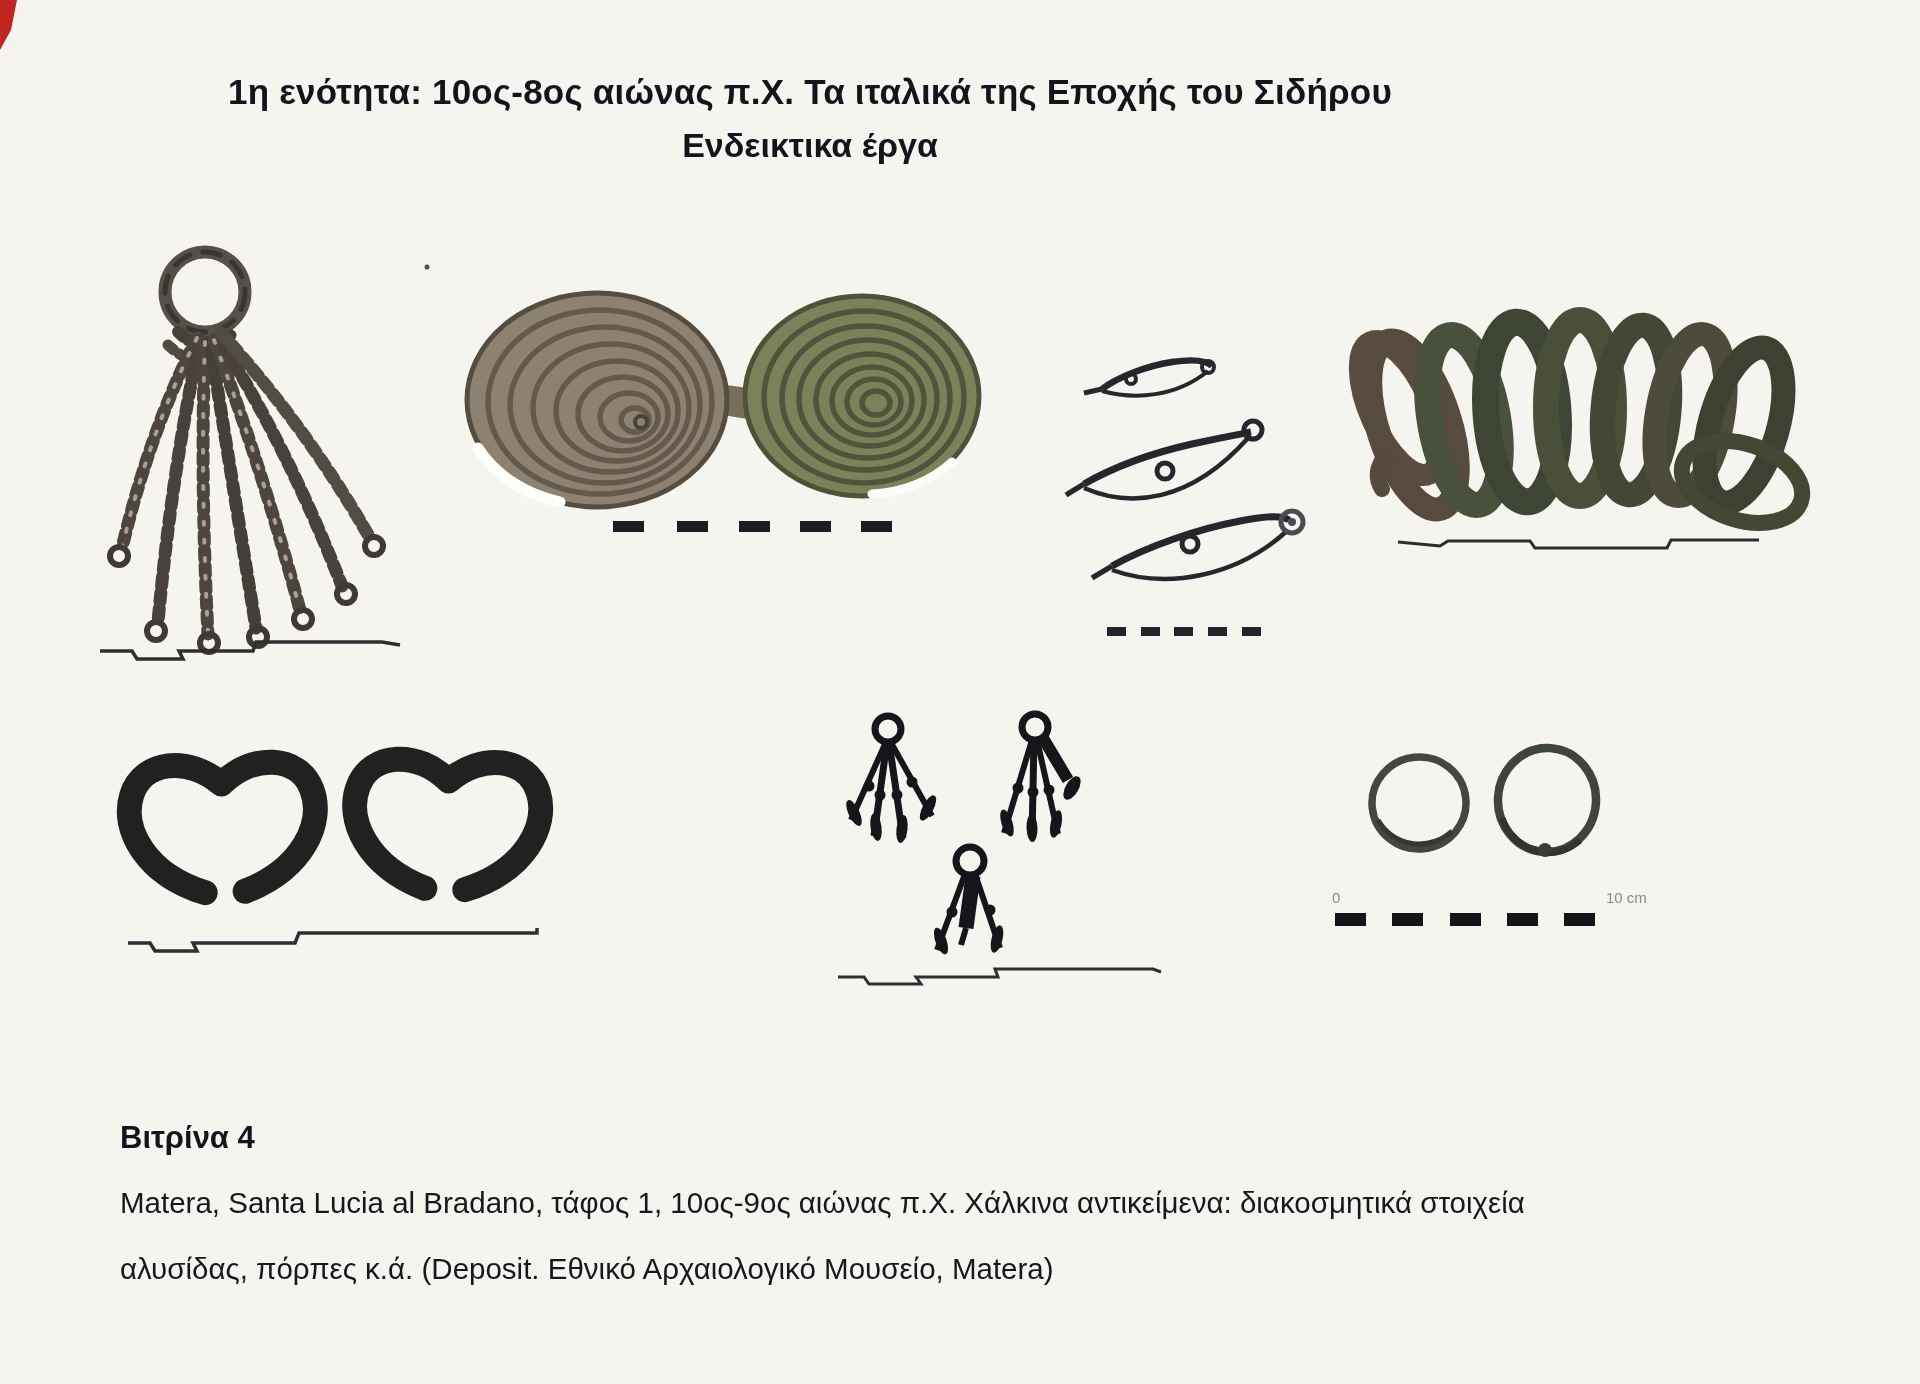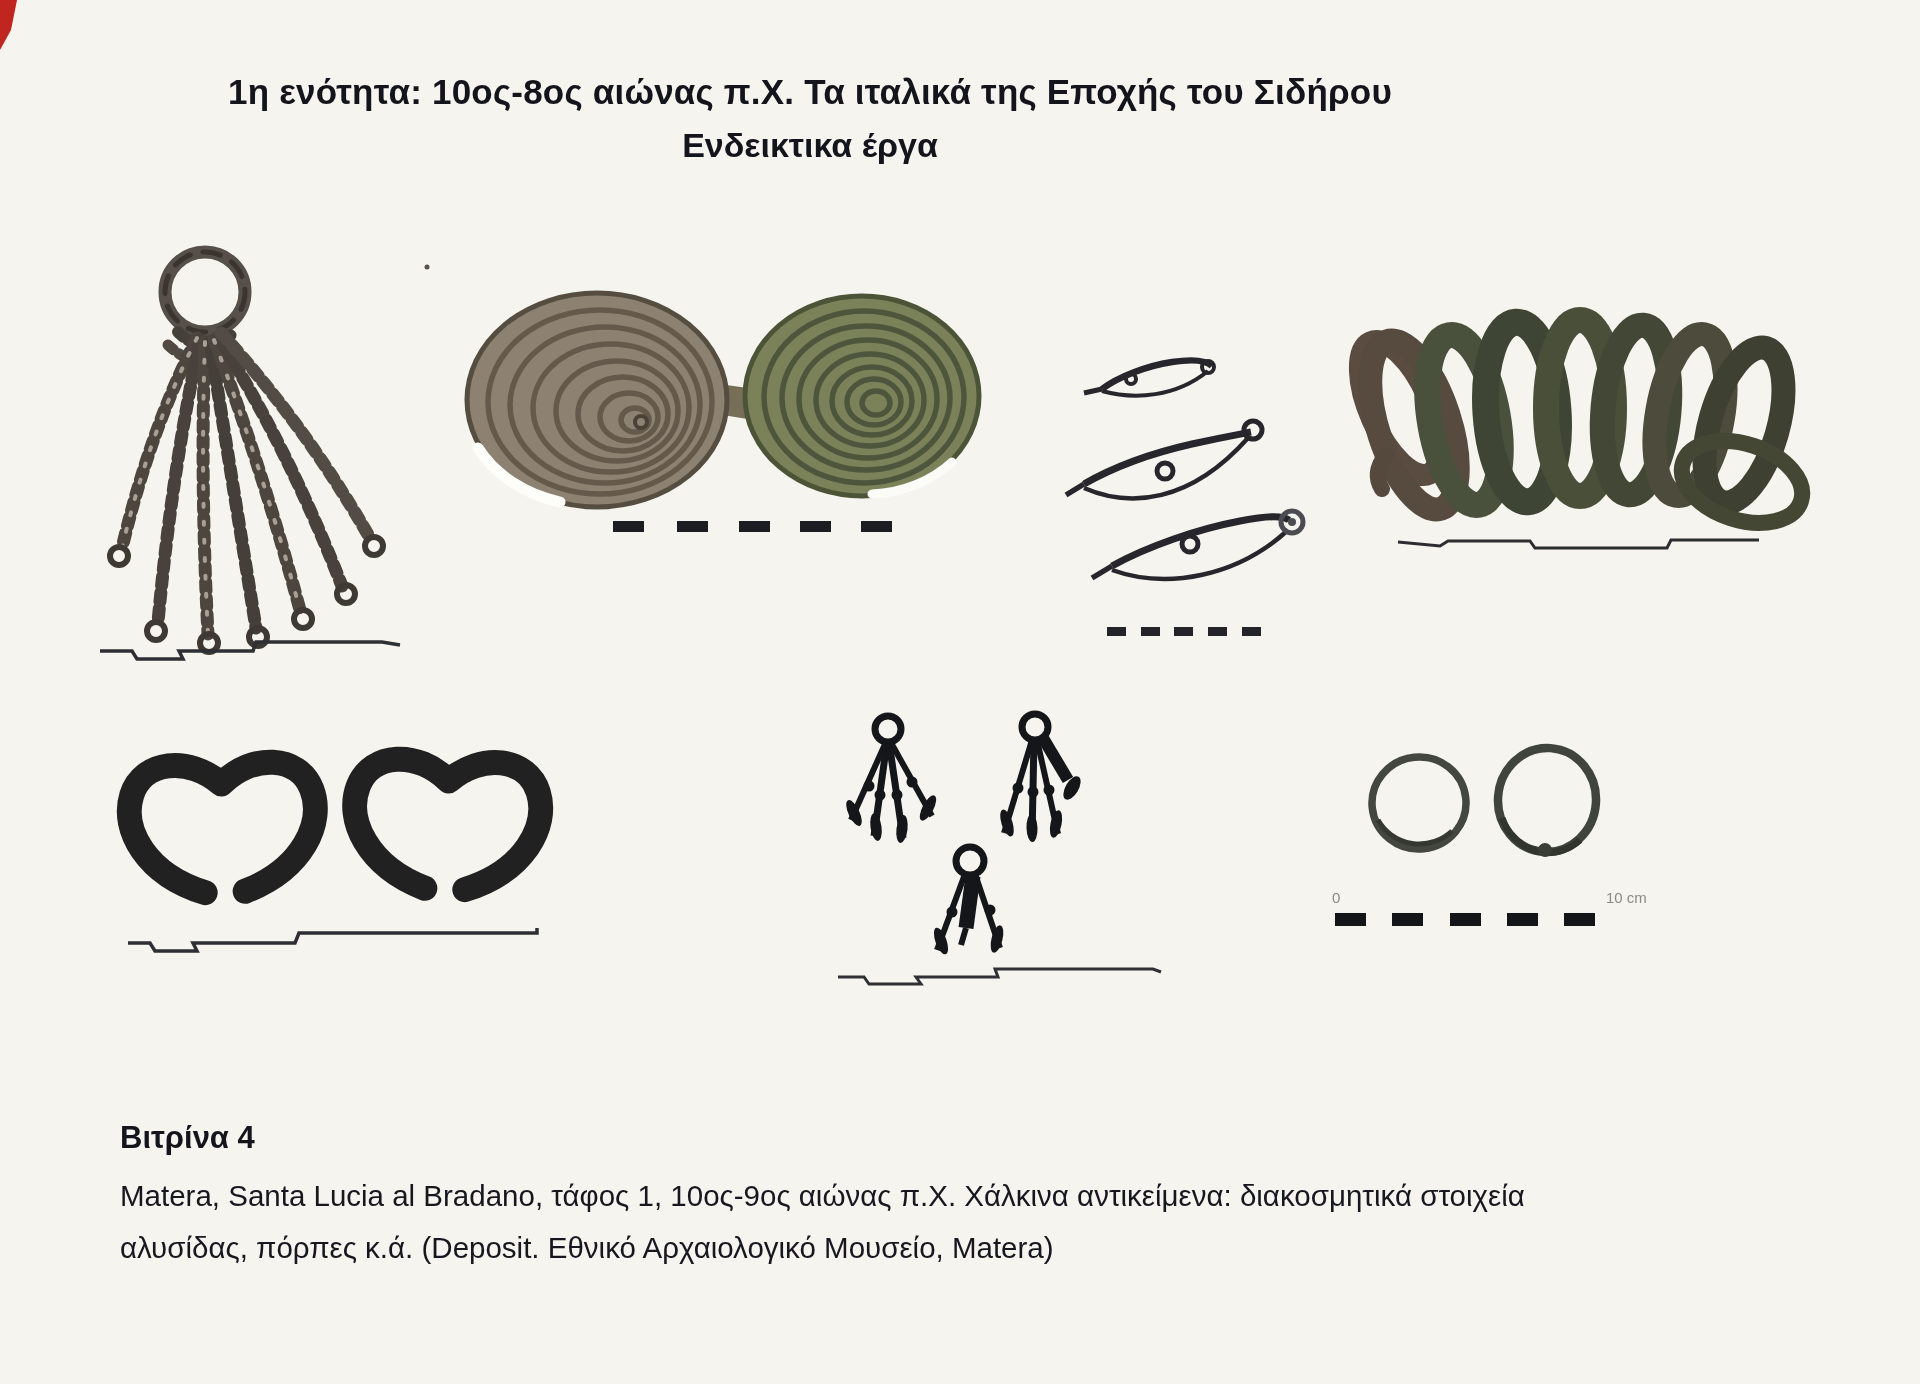--- a/index.html
+++ b/index.html
@@ -13,21 +13,21 @@
   .title-block{
     position:absolute;top:72px;left:810px;transform:translateX(-50%);
     text-align:center;white-space:nowrap;
   }
   .title-line1{font-size:35px;font-weight:bold;letter-spacing:.2px;color:#14141c;}
   .title-line2{font-size:34px;font-weight:bold;margin-top:14px;color:#14141c;}
   .caption-block{
     position:absolute;left:92px;top:1120px;width:1530px;margin-left:28px;
   }
   .caption-heading{font-size:31px;font-weight:bold;margin:0 0 14px 0;color:#14141c;}
-  .caption-par{font-size:29.5px;line-height:52px;margin:0;color:#17171f;}
+  .caption-par{font-size:29.5px;line-height:66px;margin:0;color:#17171f;}
   .caption-par + .caption-par{margin-top:0px;}
   svg.art{position:absolute;left:0;top:0;}
   .scale-label{font-family:"Liberation Sans",sans-serif;fill:#8b8b83;}
 </style>
 </head>
 <body>
 
 <div class="page">
 
   <svg class="art" width="1920" height="1384" viewBox="0 0 1920 1384">

